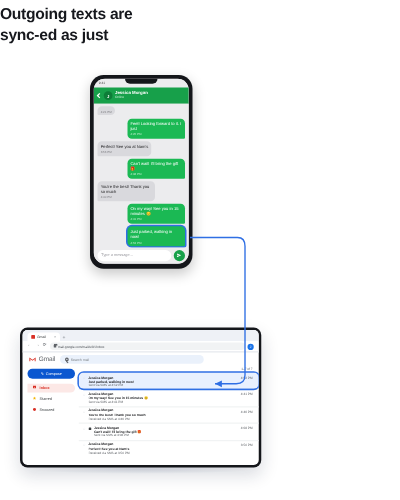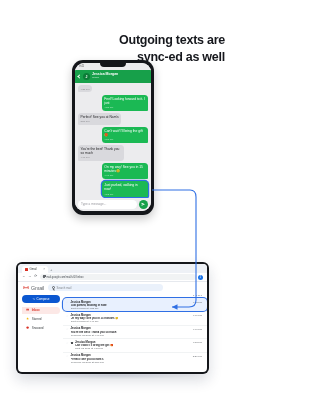--- a/index.html
+++ b/index.html
@@ -6,27 +6,27 @@
   html,body { width:225px; height:400px; }
   body {
     background:#ffffff;
     font-family:"Liberation Sans", sans-serif;
     position:relative;
     overflow:hidden;
   }
 
   
   .headline {
-    text-align:right;
+    text-align:left;
     font-size:12.5px;
     font-weight:bold;
     color:#16181d;
     line-height:1.32;
     letter-spacing:-0.25px;
-    padding-top:32px;
+    padding-top:3px;
   }
 
   
   .connector { position:absolute; left:0; top:0; width:225px; height:400px; pointer-events:none; z-index:6; }
 
   
   .phone-wrap { position:absolute; left:72px; top:60px; width:82px; height:155px; z-index:4; }
   .phone {
     width:82px; height:155px;
     background:#14161a;
@@ -171,21 +171,21 @@
   .mr-subj { font-size:2.7px; color:#202124; font-weight:bold; white-space:nowrap; overflow:hidden; text-overflow:ellipsis; }
   .mr-snip { font-size:2.5px; color:#5f6368; white-space:nowrap; overflow:hidden; text-overflow:ellipsis; }
   .mr-time { font-size:2.5px; color:#5f6368; flex:0 0 auto; padding-top:0.5px; }
   .shadow-strip { position:absolute; left:26px; top:372px; width:174px; height:7px; background:radial-gradient(ellipse at center, rgba(40,60,110,.13), rgba(255,255,255,0) 72%); z-index:1; }
 </style>
 </head>
 <body>
 
 <div class="headline">
   <div>Outgoing texts are</div>
-  <div>sync-ed as well</div>
+  <div>sync-ed as just</div>
 </div>
 
 <svg class="connector" viewBox="0 0 225 400">
   <path d="M152 190 H190 Q196 190 196 197 V300 Q196 307 189 307 H172" fill="none" stroke="#2f6fe4" stroke-width="1.1"></path>
   <polygon points="172,307 177.5,304.3 177.5,309.7" fill="#2f6fe4"></polygon>
 </svg>
 
 <div class="phone-wrap">
   <div class="phone">
     <div class="notch"></div>

